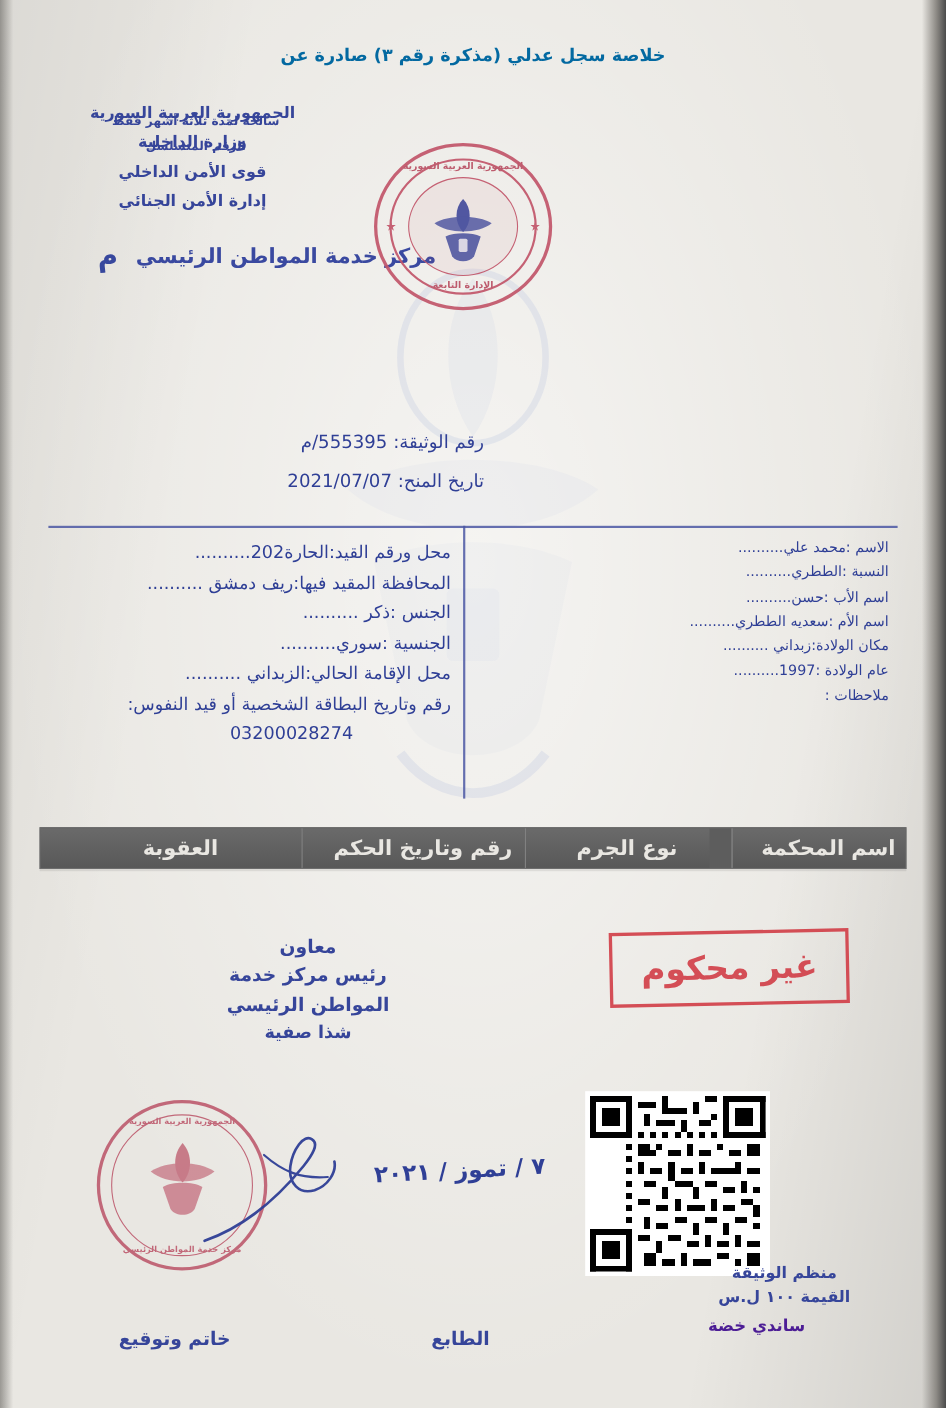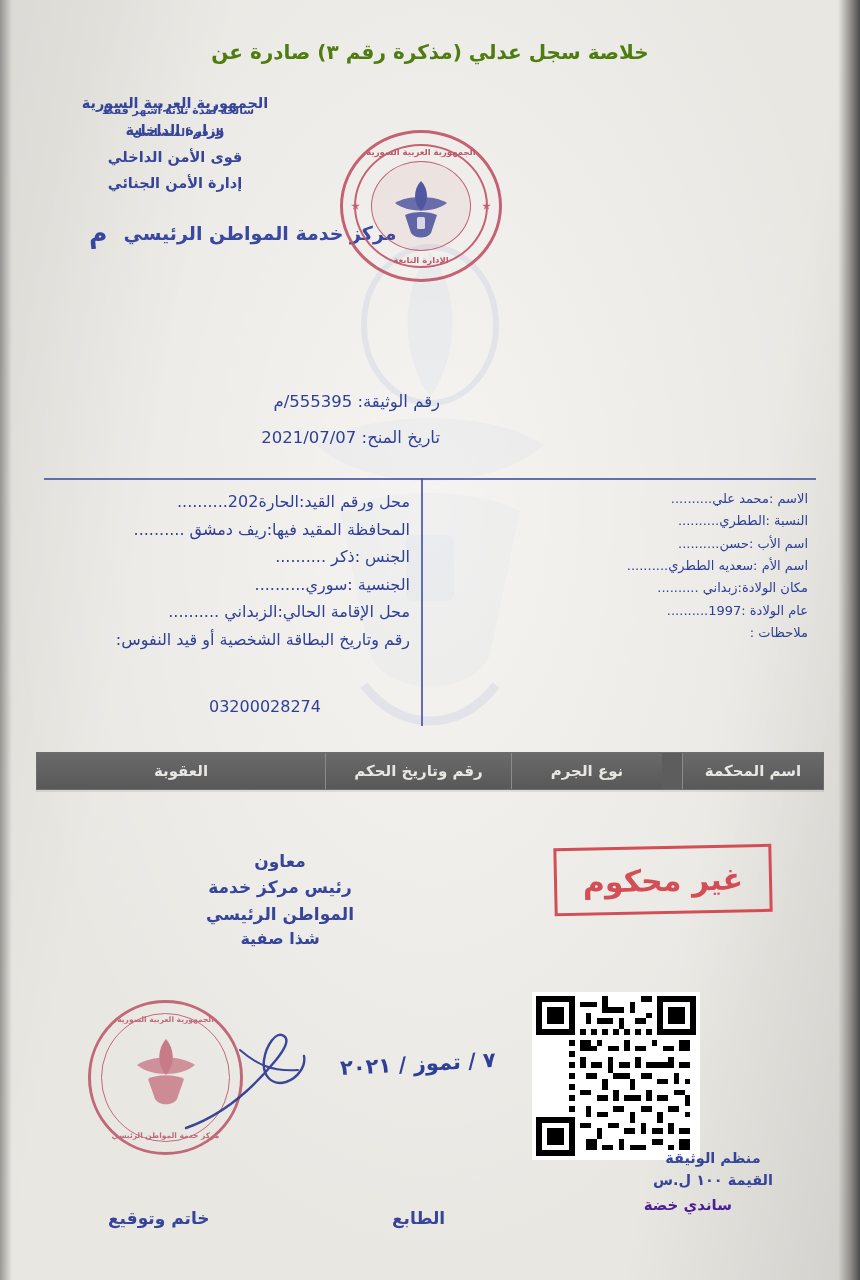--- a/index.html
+++ b/index.html
@@ -38,24 +38,24 @@
     width: 12px; height: 100%;
     background: linear-gradient(to right, rgba(90,88,84,0.55) 0%, rgba(233,231,226,0) 100%);
   }
 
   
   .title-line {
     position: absolute;
     top: 40px;
     right: 0; left: 0;
     text-align: center;
-    font-size: 20px;
+    font-size: 16px;
     font-weight: bold;
     letter-spacing: 0.5px;
-    color: #4d7c0f;
+    color: #0369a1;
   }
   .org-block {
     position: absolute;
     top: 90px;
     right: 560px;
     width: 250px;
     text-align: center;
     line-height: 1.85;
     font-size: 14.5px;
     font-weight: bold;
@@ -216,45 +216,45 @@
     text-align: right;
     direction: rtl;
     font-size: 16px;
     line-height: 1.72;
     color: #2f3f96;
   }
   .info-left .idnum {
     display: block;
     text-align: center;
     padding-left: 60px;
-    margin-top: 40px;
   }
 
   
   .tbl {
     position: absolute;
     top: 752px;
     right: 36px;
     left: 36px;
     height: 36px;
     display: flex;
     direction: rtl;
     border: 1px solid #6d6d6d;
     background: #5d5d5d;
     box-shadow: 0 2px 0 rgba(0,0,0,0.08);
   }
   .tbl .cell {
     border-left: 1px solid #8b8b8b;
     display: flex;
     align-items: center;
     justify-content: center;
-    font-size: 15px;
+    font-size: 19px;
     font-weight: bold;
     color: #e9e7e2;
     background: linear-gradient(#6a6a6a, #585858);
+    padding-left: 17px;
   }
   .tbl .cell:last-child { border-left: none; }
   .c-court { width: 140px; margin-left: 20px; }
   .c-crime { width: 150px; }
   .c-judg  { width: 185px; }
   .c-pen   { flex: 1; }
 
   
   .sig-block {
     position: absolute;

